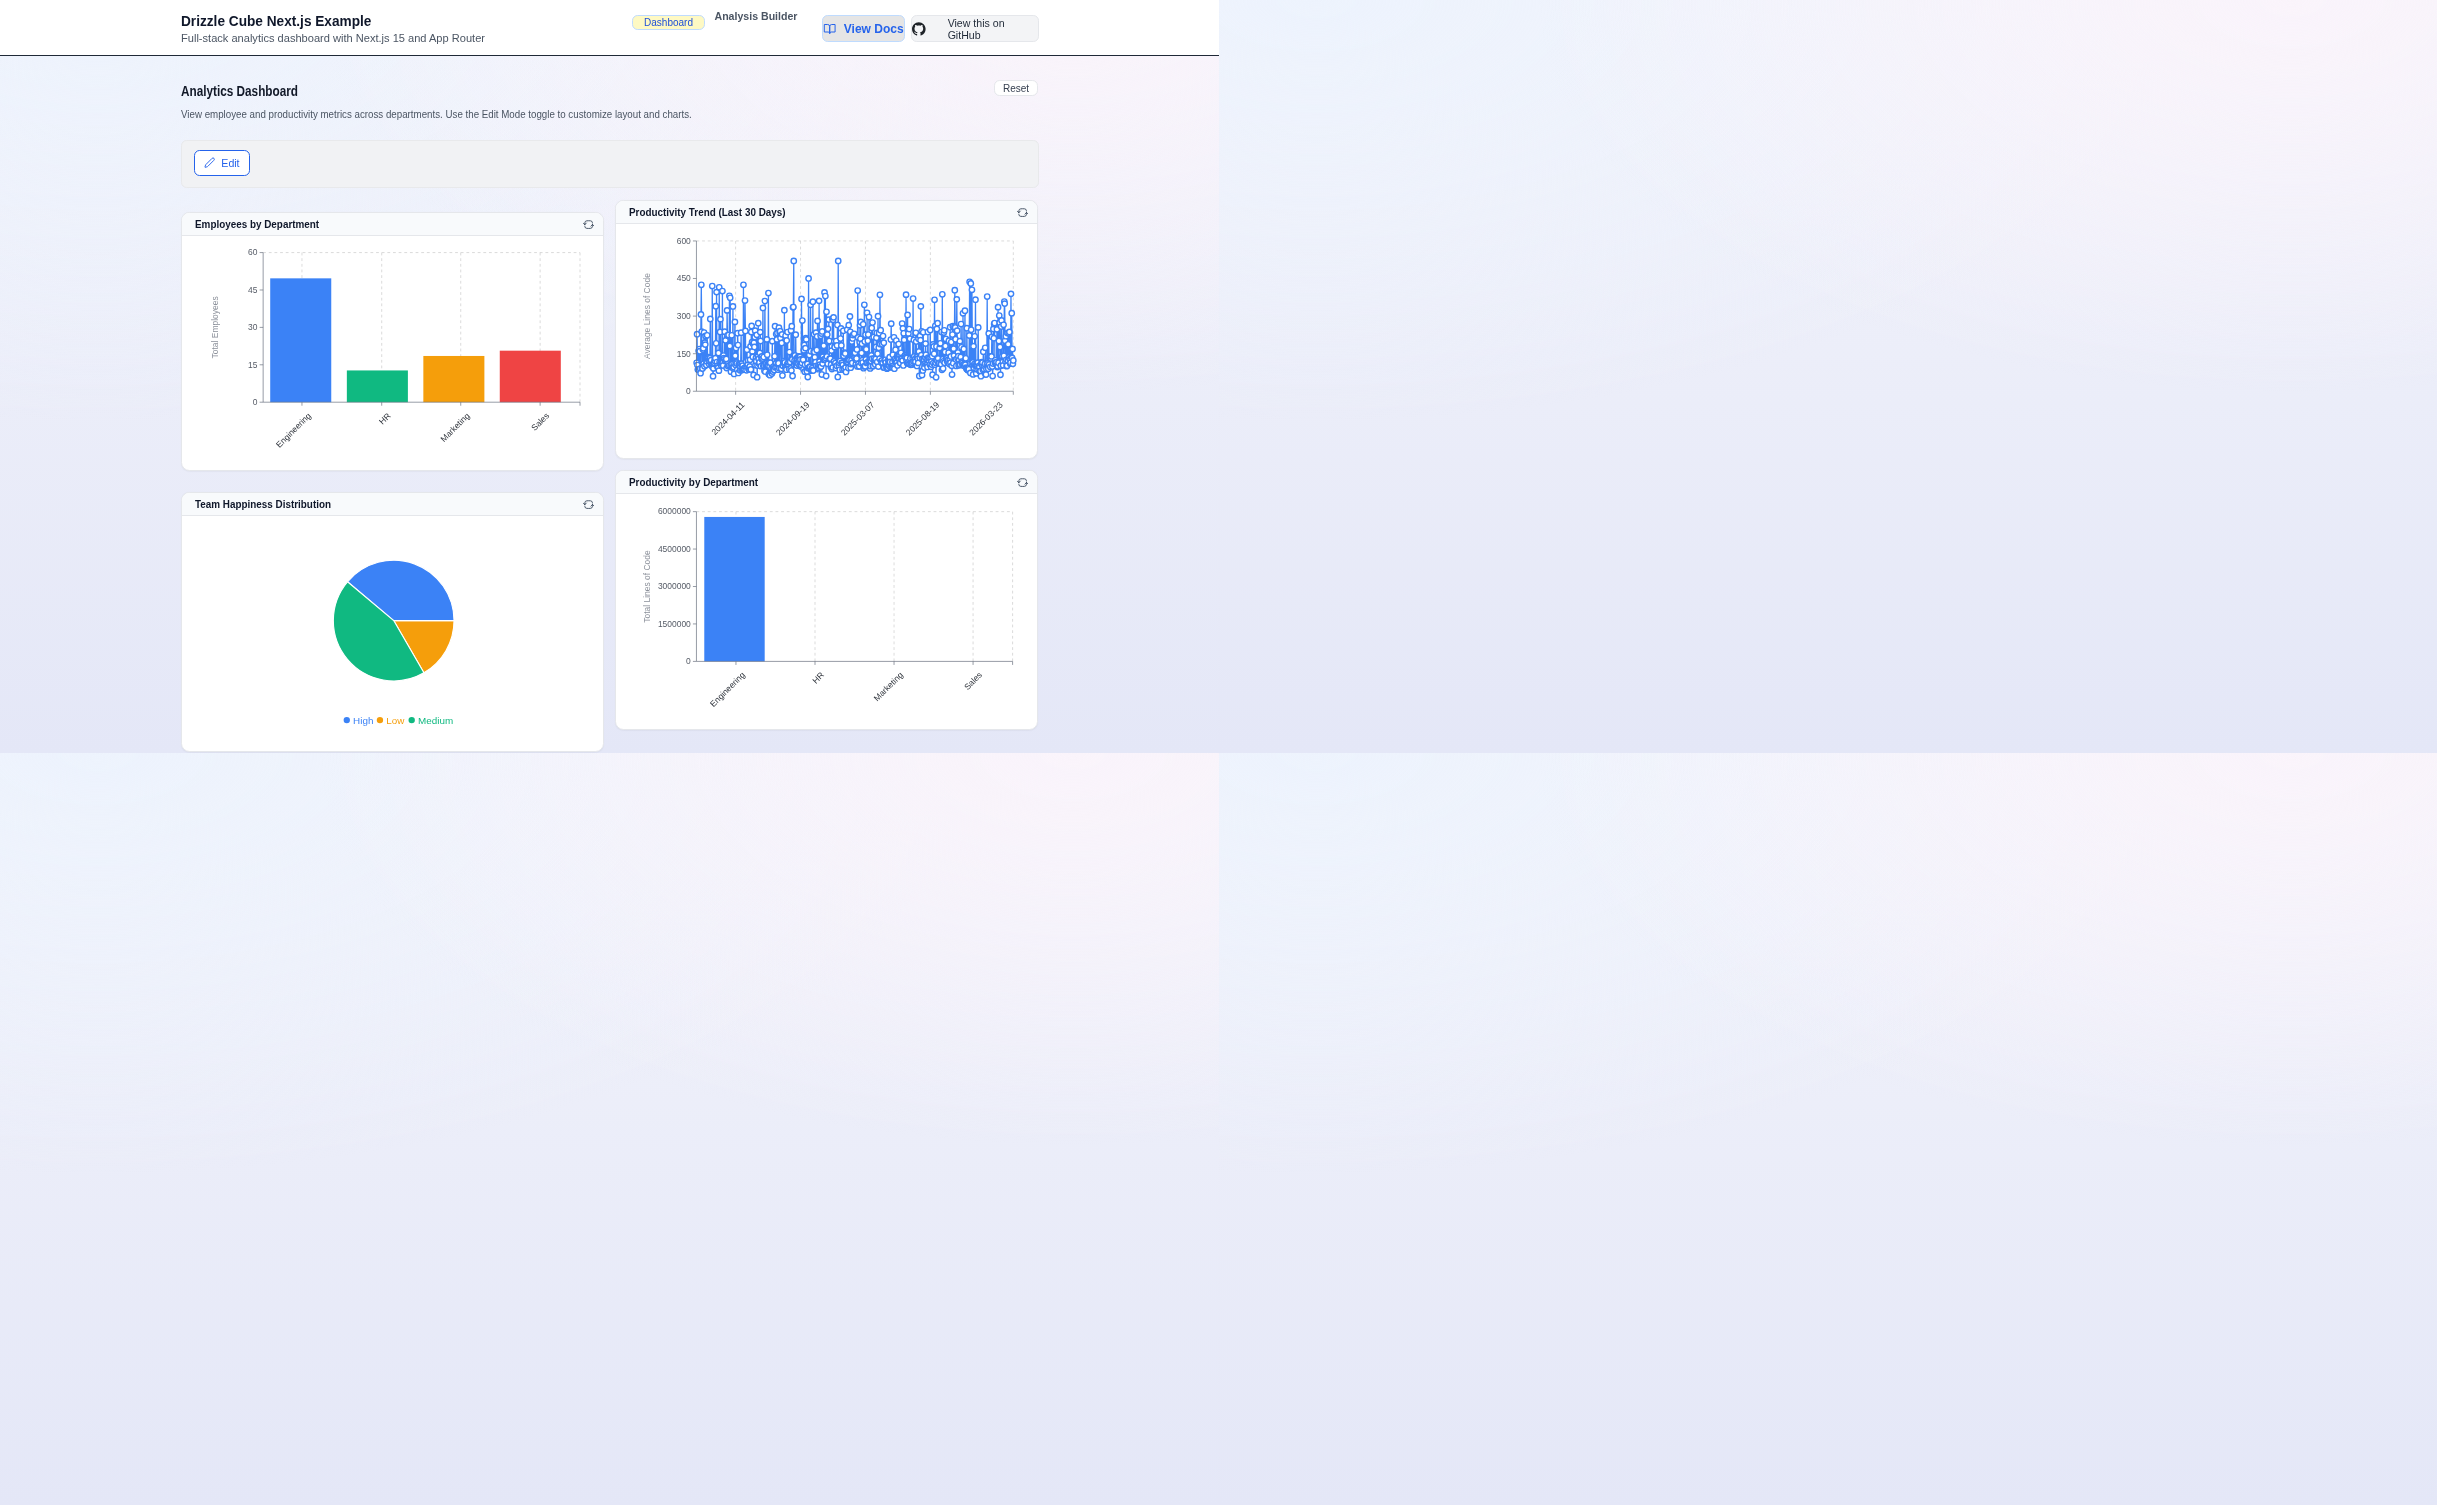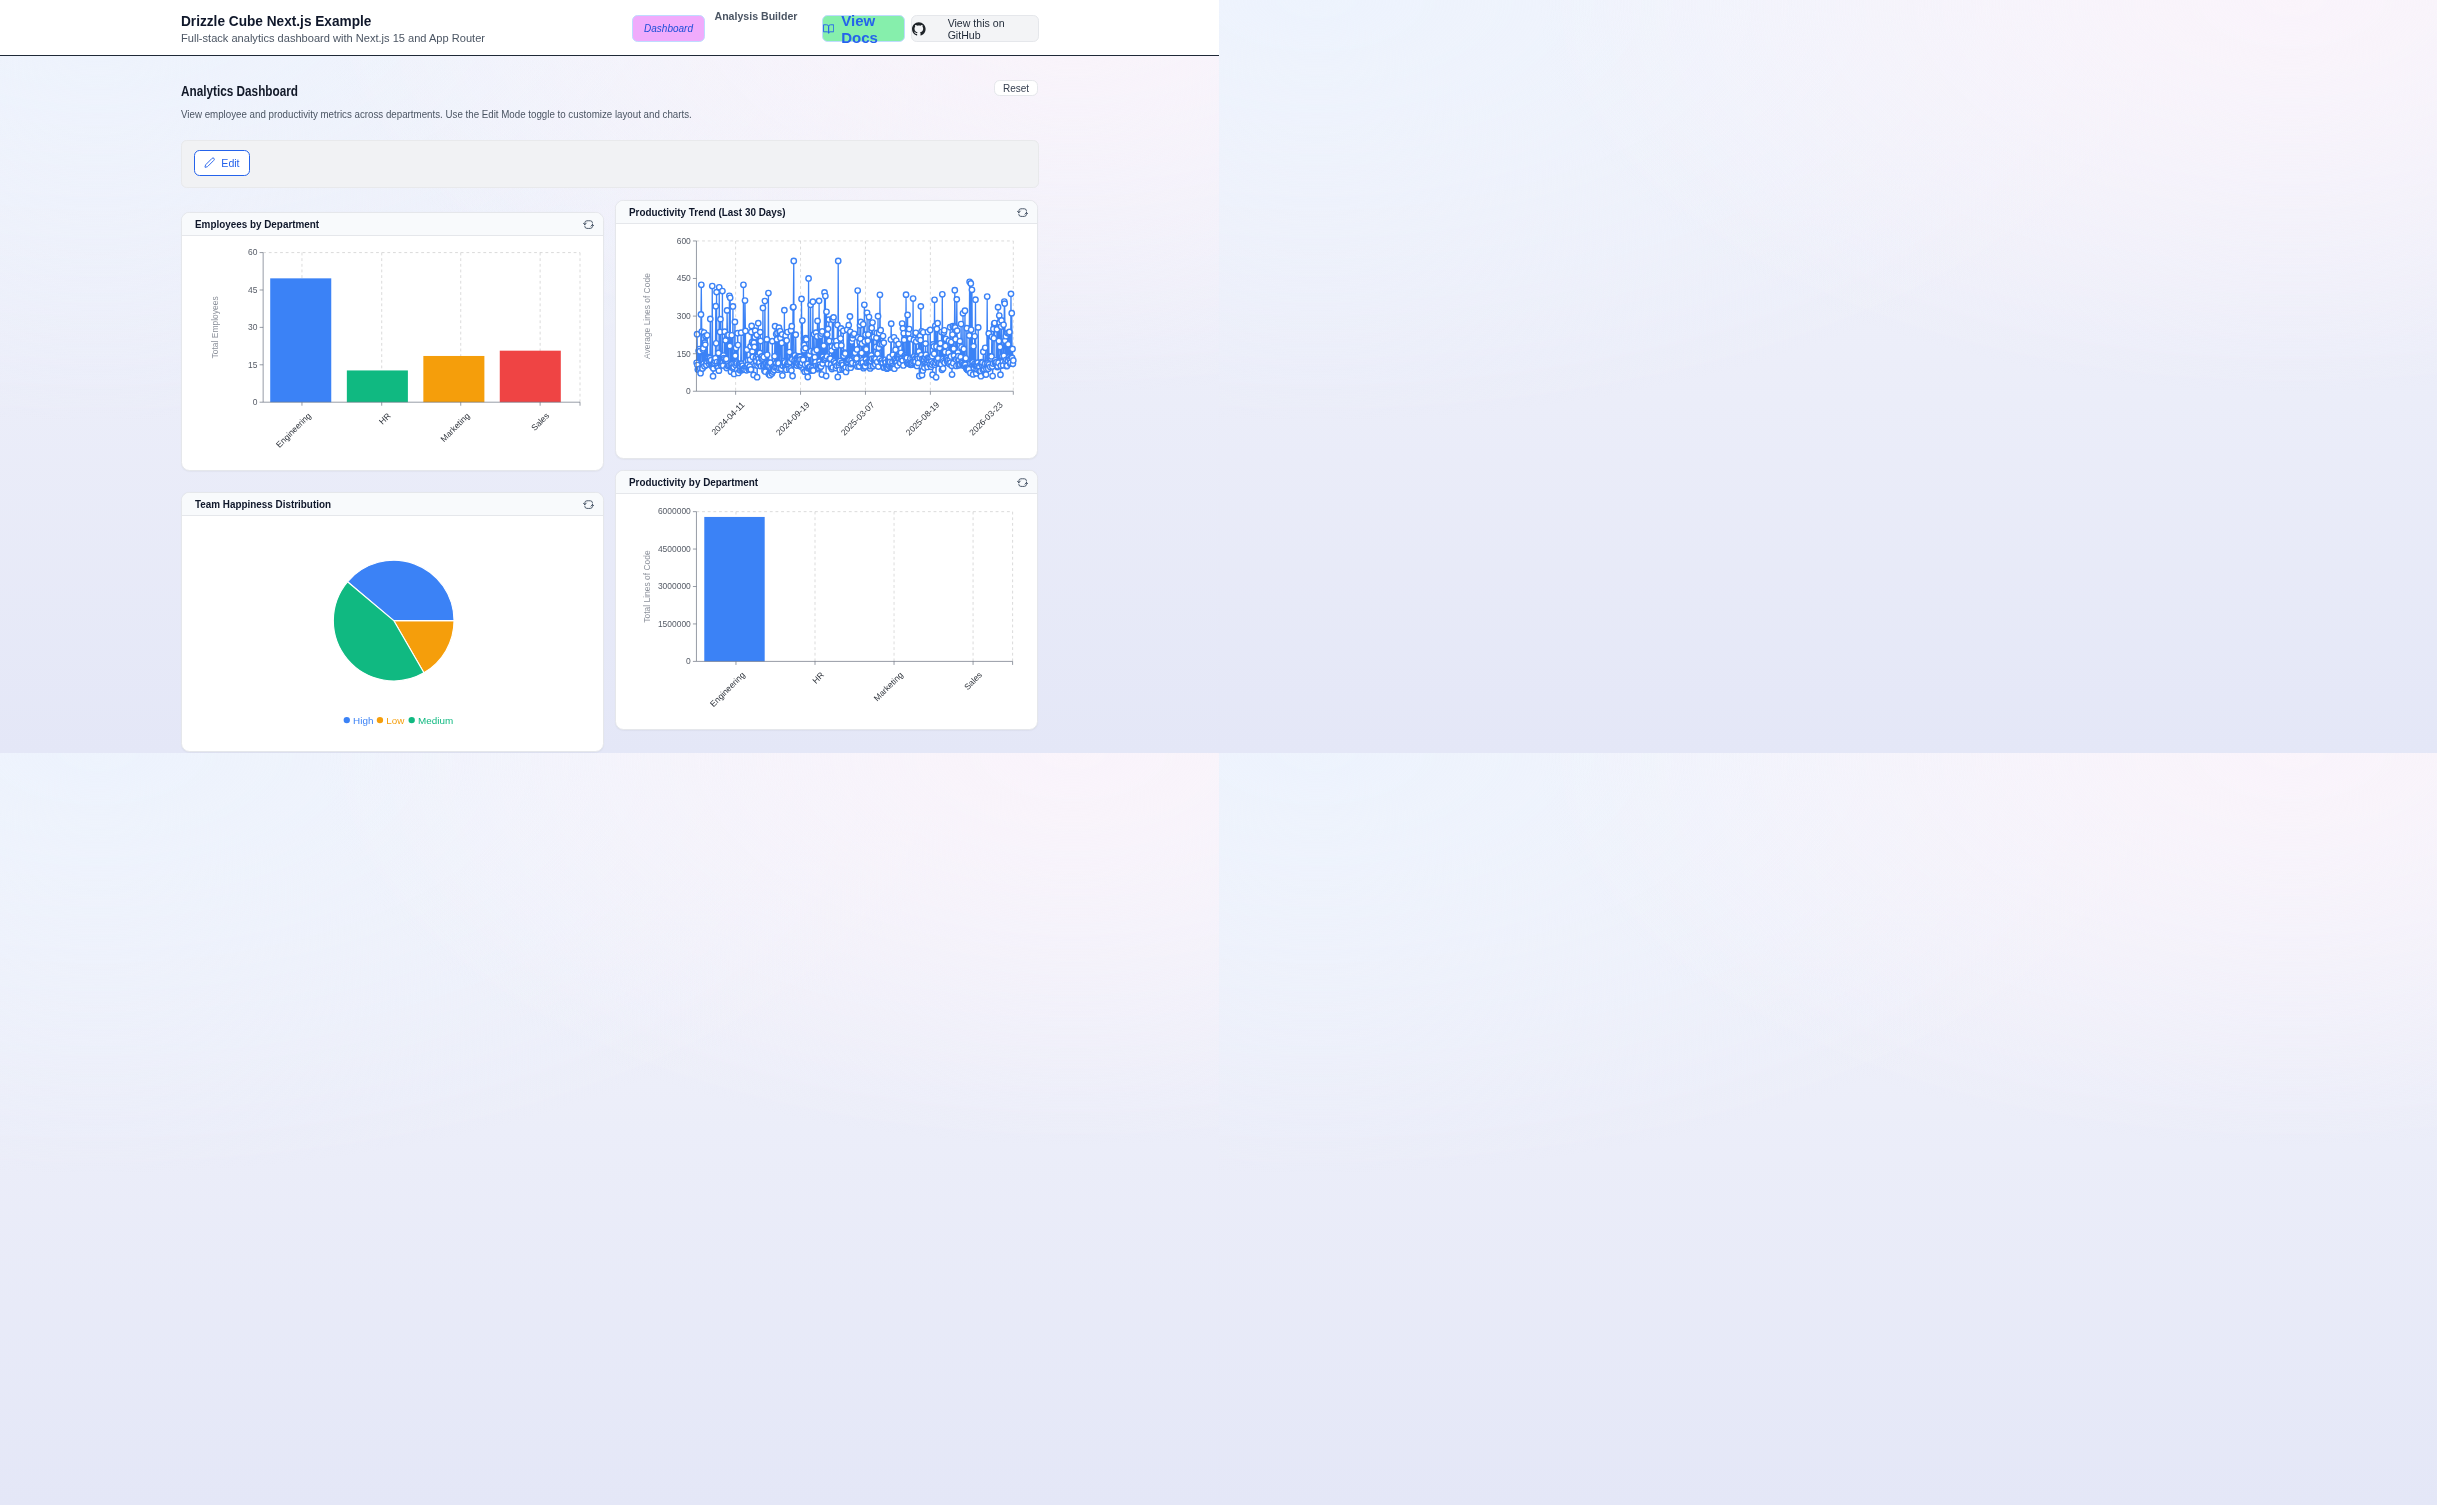--- a/index.html
+++ b/index.html
@@ -9,23 +9,23 @@
   background-image:
     radial-gradient(95% 80% at 88% 0%, rgba(250,244,251,1) 0%, rgba(250,244,251,0) 65%),
     radial-gradient(115% 90% at 8% 0%, rgba(237,243,253,1) 0%, rgba(237,243,253,0) 62%),
     linear-gradient(to bottom, #f3f4fb 0%, #e4e7f7 100%);
   position:relative; overflow:hidden;
 }
 header { position:absolute; left:0; top:0; width:1219px; height:56px; background:#fff; border-bottom:0.7px solid #1f2937; }
 h1 { position:absolute; left:181px; top:12px; font-size:15px; font-weight:700; color:#0f172a; transform:scaleX(.91); transform-origin:0 50%; }
 .sub { position:absolute; left:181px; top:32px; font-size:11.3px; color:#4b5563; transform:scaleX(.98); transform-origin:0 50%; }
 .btn { position:absolute; display:flex; align-items:center; justify-content:center; border-radius:5.6px; }
-.nav-dash { left:632px; top:15px; width:73px; height:27px; background:#f0abfc; border:0.7px solid #bfdbfe; color:#1d4ed8; font-size:10px; font-weight:500;font-style:italic; }
+.nav-dash { left:632px; top:15px; width:73px; height:15px; background:#fef9c3; border:0.7px solid #bfdbfe; color:#1d4ed8; font-size:10px; font-weight:500; }
 .nav-ab { left:711px; top:2px; width:90px; height:27px; color:#4b5563; font-size:10.6px;font-weight:bold; }
-.docs { left:822px; top:15px; width:83px; height:27px; background:#86efac; border:0.7px solid #bfdbfe; color:#2563eb; font-size:15px; font-weight:600; gap:7px; }
+.docs { left:822px; top:15px; width:83px; height:27px; background:#e5e5e5; border:0.7px solid #bfdbfe; color:#2563eb; font-size:12px; font-weight:600; gap:7px; }
 .gh { left:911px; top:15px; width:128px; height:27px; background:#f3f4f6; border:0.7px solid #e5e7eb; color:#1f2937; font-size:10.6px; font-weight:500; gap:22px; }
 h2 { position:absolute; left:181px; top:83px; font-size:14px; font-weight:700; color:#111827; transform:scaleX(.84); transform-origin:0 50%; }
 .reset { left:994px; top:80px; width:44px; height:16px; background:#fff; border:0.7px solid #e5e7eb; color:#374151; font-size:10px; font-weight:500; }
 .desc { position:absolute; left:181px; top:108px; font-size:11.3px; color:#4b5563; transform:scaleX(.862); transform-origin:0 50%; }
 .toolbar { position:absolute; left:181px; top:140px; width:858px; height:48px; background:#f1f2f4; border:0.7px solid #e8e9eb; border-radius:5.6px; }
 .editbtn { left:12px; top:9.2px; width:56px; height:25.4px; background:#fff; border:0.7px solid #2563eb; color:#2563eb; font-size:10.6px; font-weight:500; gap:5.6px; }
 .card { position:absolute; width:423px; background:#fff; border:0.7px solid #e5e7eb; border-radius:8.5px; box-shadow:0 0.7px 1.4px rgba(0,0,0,0.04); overflow:hidden; }
 .chead { position:relative; height:23px; background:#f8fafc; border-bottom:0.7px solid #e5e7eb; }
 .chead .t { position:absolute; left:12.7px; top:5px; font-size:11.3px; font-weight:700; color:#0f172a; transform:scaleX(.875); transform-origin:0 50%; }
 .chead .ric { position:absolute; right:9.2px; top:7px; line-height:0; }

